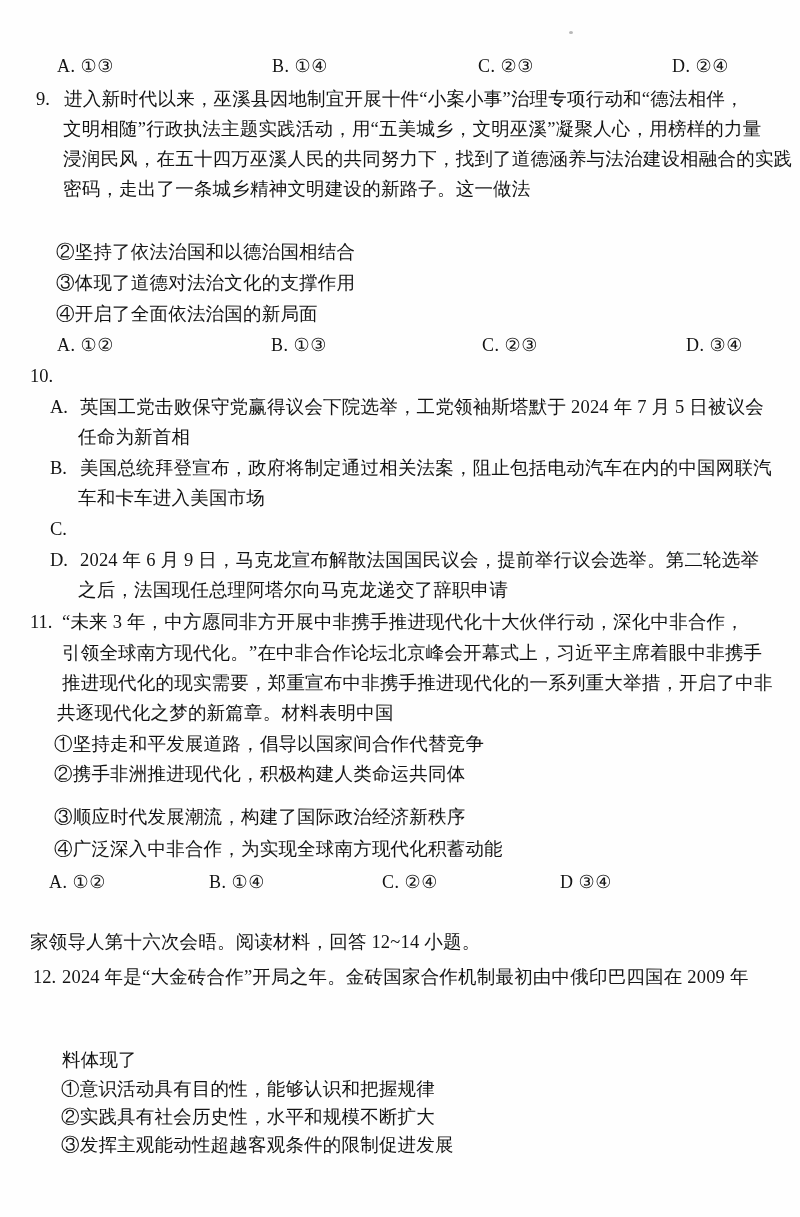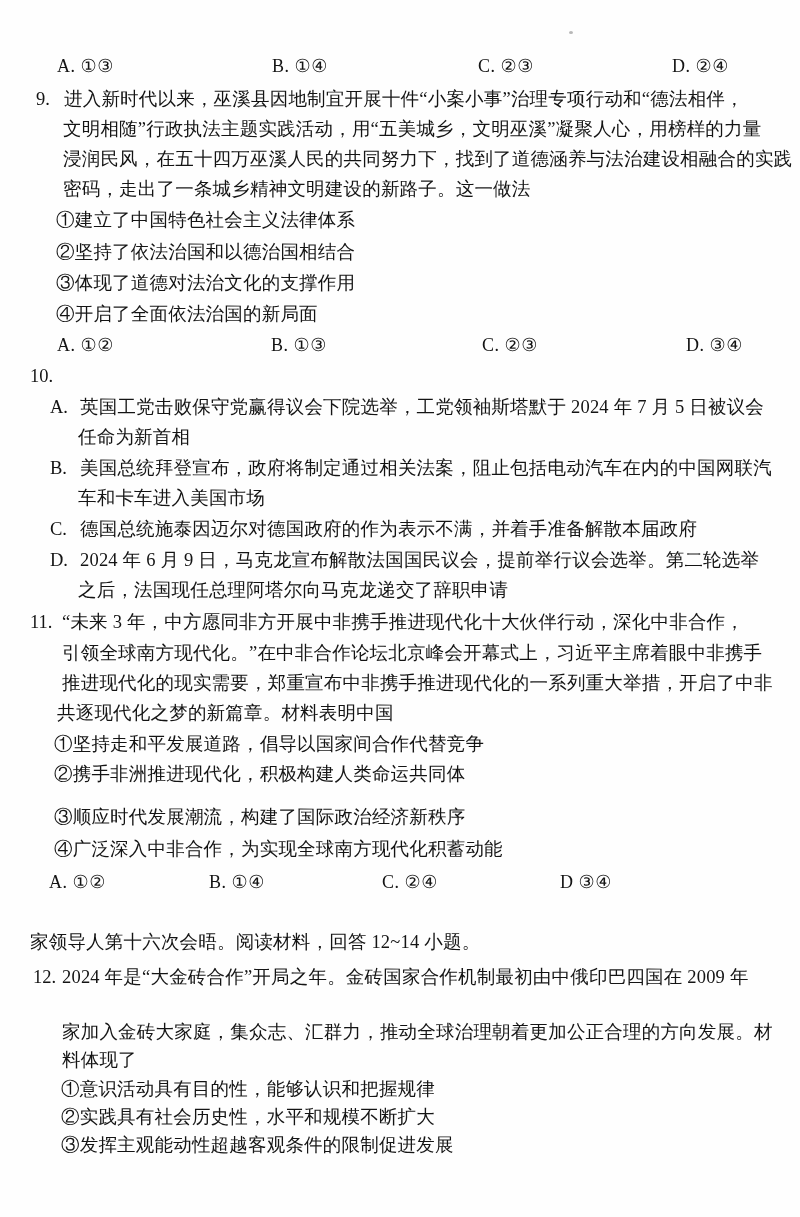--- a/index.html
+++ b/index.html
@@ -63,41 +63,39 @@
   <span class="opt" style="left:57px;  top:55px">A. ①③</span>
   <span class="opt" style="left:272px; top:55px">B. ①④</span>
   <span class="opt" style="left:478px; top:55px">C. ②③</span>
   <span class="opt" style="left:672px; top:55px">D. ②④</span>
 
   <span class="qnum" style="left:36px; top:88px">9.</span>
   <div class="line" style="left:64px; top:88px">进入新时代以来，巫溪县因地制宜开展十件“小案小事”治理专项行动和“德法相伴，</div>
   <div class="line" style="left:63px; top:118px">文明相随”行政执法主题实践活动，用“五美城乡，文明巫溪”凝聚人心，用榜样的力量</div>
   <div class="line" style="left:63px; top:148px">浸润民风，在五十四万巫溪人民的共同努力下，找到了道德涵养与法治建设相融合的实践</div>
   <div class="line" style="left:63px; top:178px">密码，走出了一条城乡精神文明建设的新路子。这一做法</div>
-  <div class="line" style="left:56px; top:209px">①建立了中国特色社会主义法律体系</div>
   <div class="line" style="left:56px; top:241px">②坚持了依法治国和以德治国相结合</div>
   <div class="line" style="left:56px; top:303px">④开启了全面依法治国的新局面</div>
   <div class="line" style="left:56px; top:272px">③体现了道德对法治文化的支撑作用</div>
   <span class="opt" style="left:57px;  top:334px">A. ①②</span>
   <span class="opt" style="left:271px; top:334px">B. ①③</span>
   <span class="opt" style="left:482px; top:334px">C. ②③</span>
   <span class="opt" style="left:686px; top:334px">D. ③④</span>
 
   <span class="qnum" style="left:30px; top:365px">10.</span>
 
   <span class="choice-label" style="left:50px; top:396px">A.</span>
   <div class="line" style="left:80px; top:396px">英国工党击败保守党赢得议会下院选举，工党领袖斯塔默于 2024 年 7 月 5 日被议会</div>
   <div class="line" style="left:78px; top:426px">任命为新首相</div>
 
   <span class="choice-label" style="left:50px; top:457px">B.</span>
   <div class="line" style="left:80px; top:457px">美国总统拜登宣布，政府将制定通过相关法案，阻止包括电动汽车在内的中国网联汽</div>
   <div class="line" style="left:78px; top:487px">车和卡车进入美国市场</div>
 
   <span class="choice-label" style="left:50px; top:518px">C.</span>
-  <div class="line" style="left:80px; top:518px">德国总统施泰因迈尔对德国政府的作为表示不满，并着手准备解散本届政府</div>
 
   <span class="choice-label" style="left:50px; top:549px">D.</span>
   <div class="line" style="left:80px; top:549px">2024 年 6 月 9 日，马克龙宣布解散法国国民议会，提前举行议会选举。第二轮选举</div>
   <div class="line" style="left:78px; top:579px">之后，法国现任总理阿塔尔向马克龙递交了辞职申请</div>
 
   <span class="qnum" style="left:30px; top:611px">11.</span>
   <div class="line" style="left:62px; top:611px">“未来 3 年，中方愿同非方开展中非携手推进现代化十大伙伴行动，深化中非合作，</div>
   <div class="line" style="left:62px; top:642px">引领全球南方现代化。”在中非合作论坛北京峰会开幕式上，习近平主席着眼中非携手</div>
   <div class="line" style="left:62px; top:672px">推进现代化的现实需要，郑重宣布中非携手推进现代化的一系列重大举措，开启了中非</div>
   <div class="line" style="left:57px; top:702px">共逐现代化之梦的新篇章。材料表明中国</div>
@@ -107,19 +105,18 @@
   <div class="line" style="left:54px; top:838px">④广泛深入中非合作，为实现全球南方现代化积蓄动能</div>
   <span class="opt" style="left:49px;  top:871px">A. ①②</span>
   <span class="opt" style="left:209px; top:871px">B. ①④</span>
   <span class="opt" style="left:382px; top:871px">C. ②④</span>
   <span class="opt" style="left:560px; top:871px">D ③④</span>
 
   <div class="line" style="left:30px; top:931px">家领导人第十六次会晤。阅读材料，回答 12~14 小题。</div>
 
   <span class="qnum" style="left:33px; top:966px">12.</span>
   <div class="line" style="left:62px; top:966px">2024 年是“大金砖合作”开局之年。金砖国家合作机制最初由中俄印巴四国在 2009 年</div>
-  <div class="line" style="left:62px; top:1021px">家加入金砖大家庭，集众志、汇群力，推动全球治理朝着更加公正合理的方向发展。材</div>
   <div class="line" style="left:62px; top:1049px">料体现了</div>
   <div class="line" style="left:61px; top:1078px">①意识活动具有目的性，能够认识和把握规律</div>
   <div class="line" style="left:61px; top:1106px">②实践具有社会历史性，水平和规模不断扩大</div>
   <div class="line" style="left:61px; top:1134px">③发挥主观能动性超越客观条件的限制促进发展</div>
 
 </div>
 
 </body></html>

